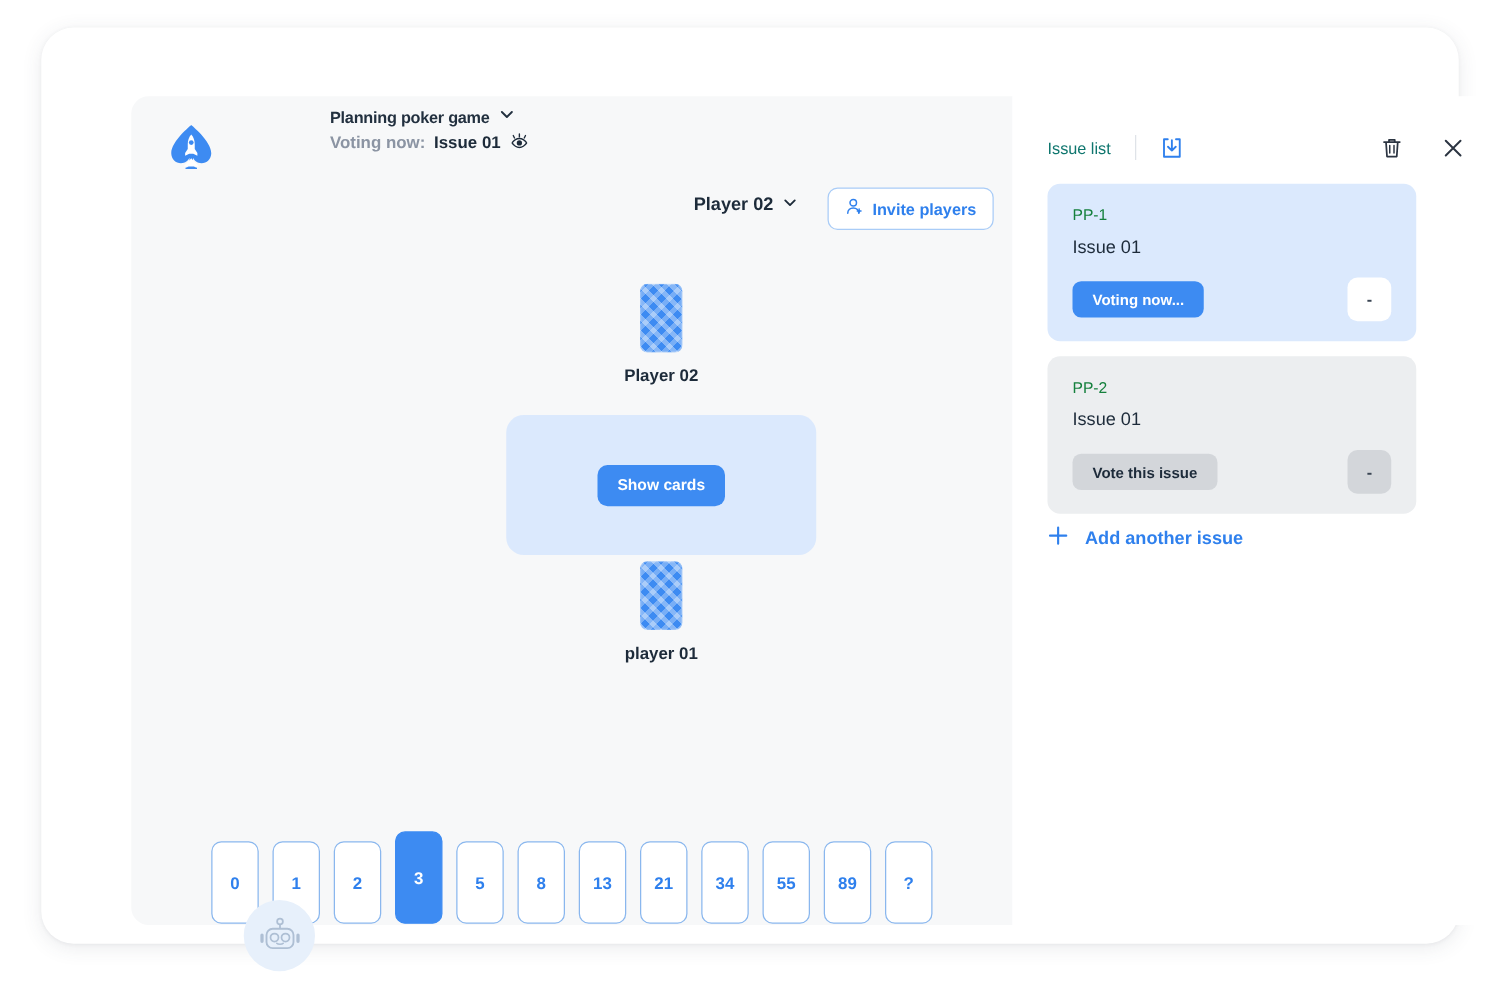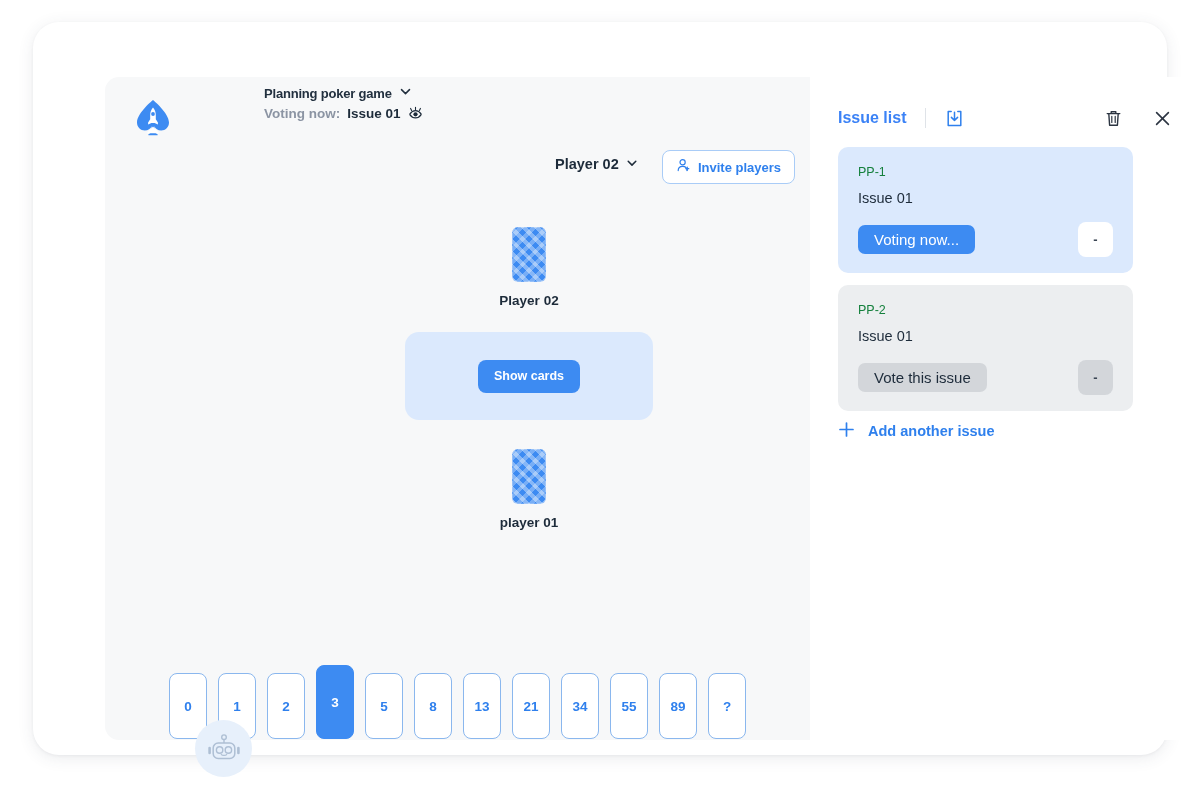--- a/index.html
+++ b/index.html
@@ -100,21 +100,21 @@
     box-shadow: inset 0 0 0 1px rgba(255,255,255,0.22);
   }
   .seat-name {
     margin-top: 11px;
     font-size: 13.5px; font-weight: 700; color: #1d2b3a;
   }
 
   .table-zone {
     position: absolute;
     left: 300px; top: 255px;
-    width: 248px; height: 88px;
+    width: 248px; height: 112px;
     background: #dbe9fd;
     border-radius: 14px;
     display: flex; align-items: center; justify-content: center;
   }
   .show-cards-btn {
     width: 102px; height: 33px;
     background: #3d8bf2;
     border: none; border-radius: 8px;
     color: #ffffff; font-size: 12.5px; font-weight: 700;
     font-family: "Liberation Sans", sans-serif;
@@ -165,21 +165,21 @@
     left: 777px; top: 55px;
     width: 390px; height: 663px;
     background: #ffffff;
   }
   .issue-head {
     position: absolute; left: 28px; top: 24px;
     width: 334px; height: 34px;
     display: flex; align-items: center;
   }
   .issue-head-title {
-    font-size: 16px; font-weight: 700; color: #3b82f6;
+    font-size: 13px; font-weight: 400; color: #0f766e;
   }
   .head-divider {
     width: 1px; height: 20px; background: #dfe3e8;
     margin: 0 19px;
   }
   .head-spacer { flex: 1; }
   .icon-btn { cursor: pointer; display: flex; align-items: center; justify-content: center; }
   .icon-btn.trash { margin-right: 30px; }
 
   .issue-card {
@@ -192,21 +192,21 @@
   .issue-card.inactive { top: 208px; height: 126px; background: #eceef0; }
   .issue-key { font-size: 12.5px; color: #15803d; }
   .issue-name { margin-top: 11px; font-size: 14.5px; color: #1d2b3a; }
   .issue-row {
     margin-top: 16px;
     display: flex; align-items: center; justify-content: space-between;
   }
   .issue-btn {
     border: none; border-radius: 7px;
     height: 29px; padding: 0 16px;
-    font-size: 15px; font-weight: 400;
+    font-size: 12px; font-weight: 700;
     font-family: "Liberation Sans", sans-serif;
     cursor: pointer;
   }
   .issue-btn.primary { background: #3d8bf2; color: #ffffff; }
   .issue-btn.secondary { background: #d3d6da; color: #1d2b3a; }
   .estimate-box {
     width: 35px; height: 35px;
     border-radius: 8px;
     display: flex; align-items: center; justify-content: center;
     font-size: 13px; font-weight: 700; color: #3a4553;

